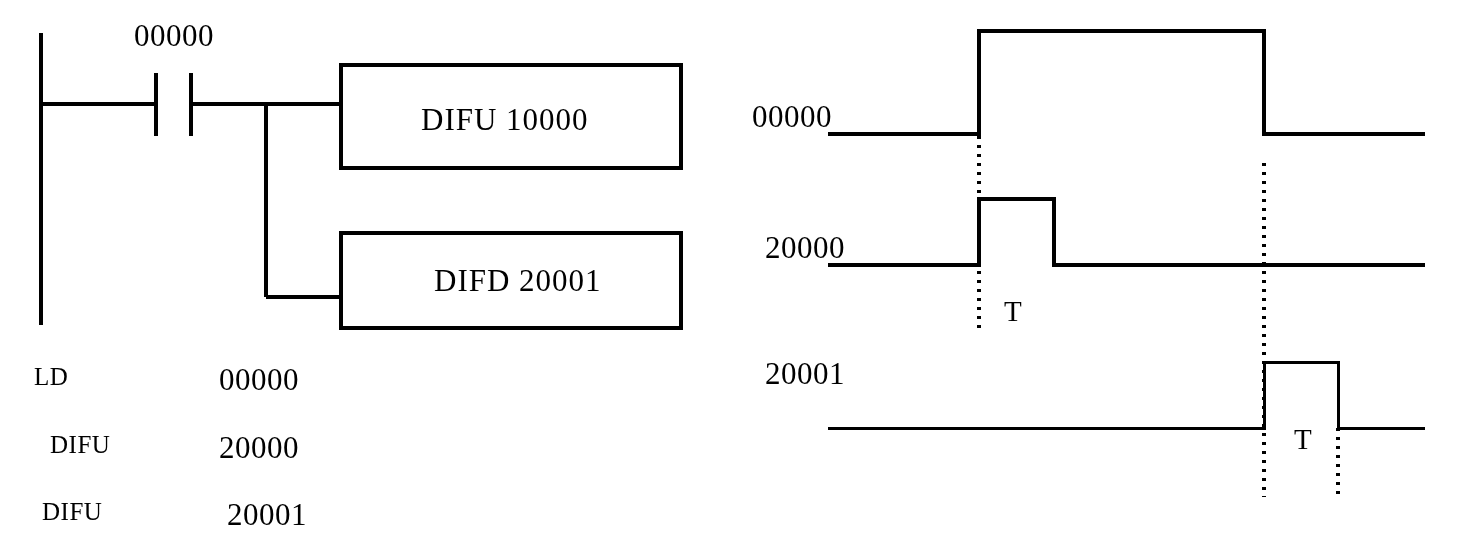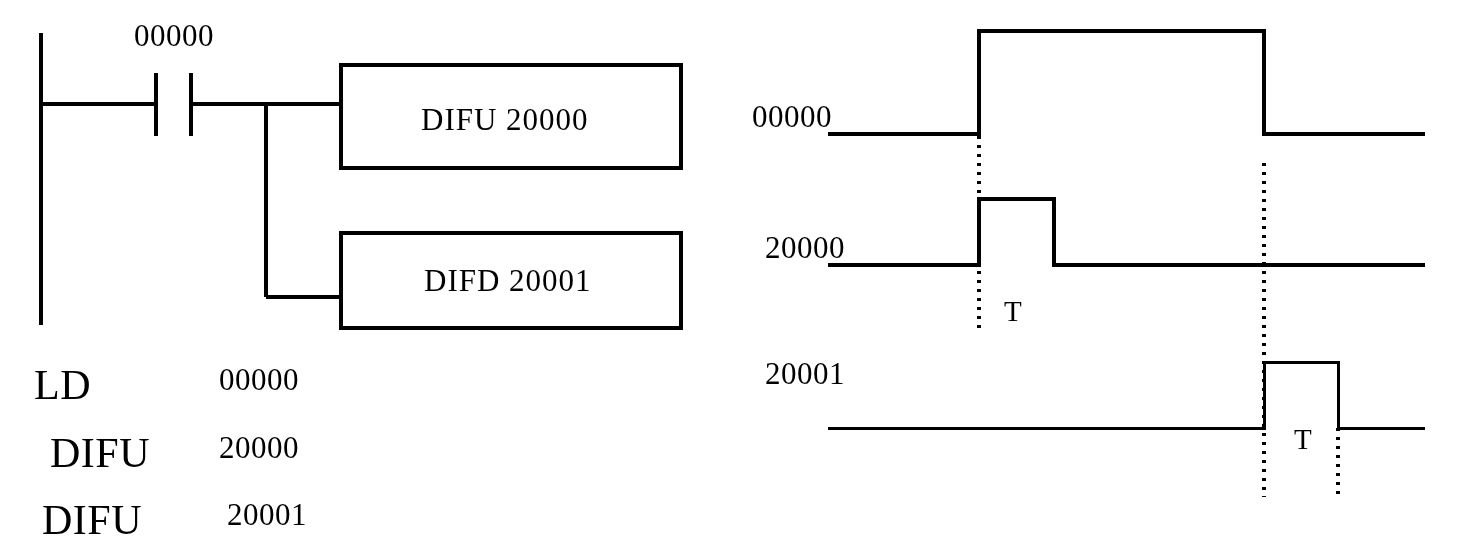--- a/index.html
+++ b/index.html
@@ -31,21 +31,21 @@
   }
   .ladder-addr {
     font-size: 31px;
     letter-spacing: 0.5px;
   }
   .box-text {
     font-size: 31px;
     letter-spacing: 1px;
   }
   .mn-op {
-    font-size: 42px;
+    font-size: 25px;
     letter-spacing: 0.5px;
   }
   .mn-val {
     font-size: 31px;
     letter-spacing: 0.5px;
   }
   .wave-lbl {
     font-size: 31px;
     letter-spacing: 0.5px;
   }
@@ -82,23 +82,23 @@
 
     <polyline fill="none" stroke="#000000" stroke-width="3" points="828,428 1264,428 1264,362 1338,362 1338,428 1425,428"></polyline>
 
     <line x1="979" y1="136" x2="979" y2="332" stroke="#000000" stroke-width="4" stroke-dasharray="3 6" stroke-linecap="butt"></line>
     <line x1="1264" y1="163" x2="1264" y2="497" stroke="#000000" stroke-width="4" stroke-dasharray="3 6" stroke-linecap="butt"></line>
     <line x1="1338" y1="428" x2="1338" y2="497" stroke="#000000" stroke-width="4" stroke-dasharray="3 6" stroke-linecap="butt"></line>
   </svg>
 
   <div class="lbl ladder-addr" style="left:134px; top:20px;">00000</div>
 
-  <div class="lbl box-text" style="left:421px; top:104px;">DIFU 20000</div>
+  <div class="lbl box-text" style="left:421px; top:104px;">DIFU 10000</div>
 
-  <div class="lbl box-text" style="left:424px; top:265px;">DIFD 20001</div>
+  <div class="lbl box-text" style="left:434px; top:265px;">DIFD 20001</div>
 
   <div class="lbl mn-op" style="left:34px; top:364px;">LD</div>
   <div class="lbl mn-val" style="left:219px; top:364px;">00000</div>
 
   <div class="lbl mn-op" style="left:50px; top:432px;">DIFU</div>
   <div class="lbl mn-val" style="left:219px; top:432px;">20000</div>
 
   <div class="lbl mn-op" style="left:42px; top:499px;">DIFU</div>
   <div class="lbl mn-val" style="left:227px; top:499px;">20001</div>
 

